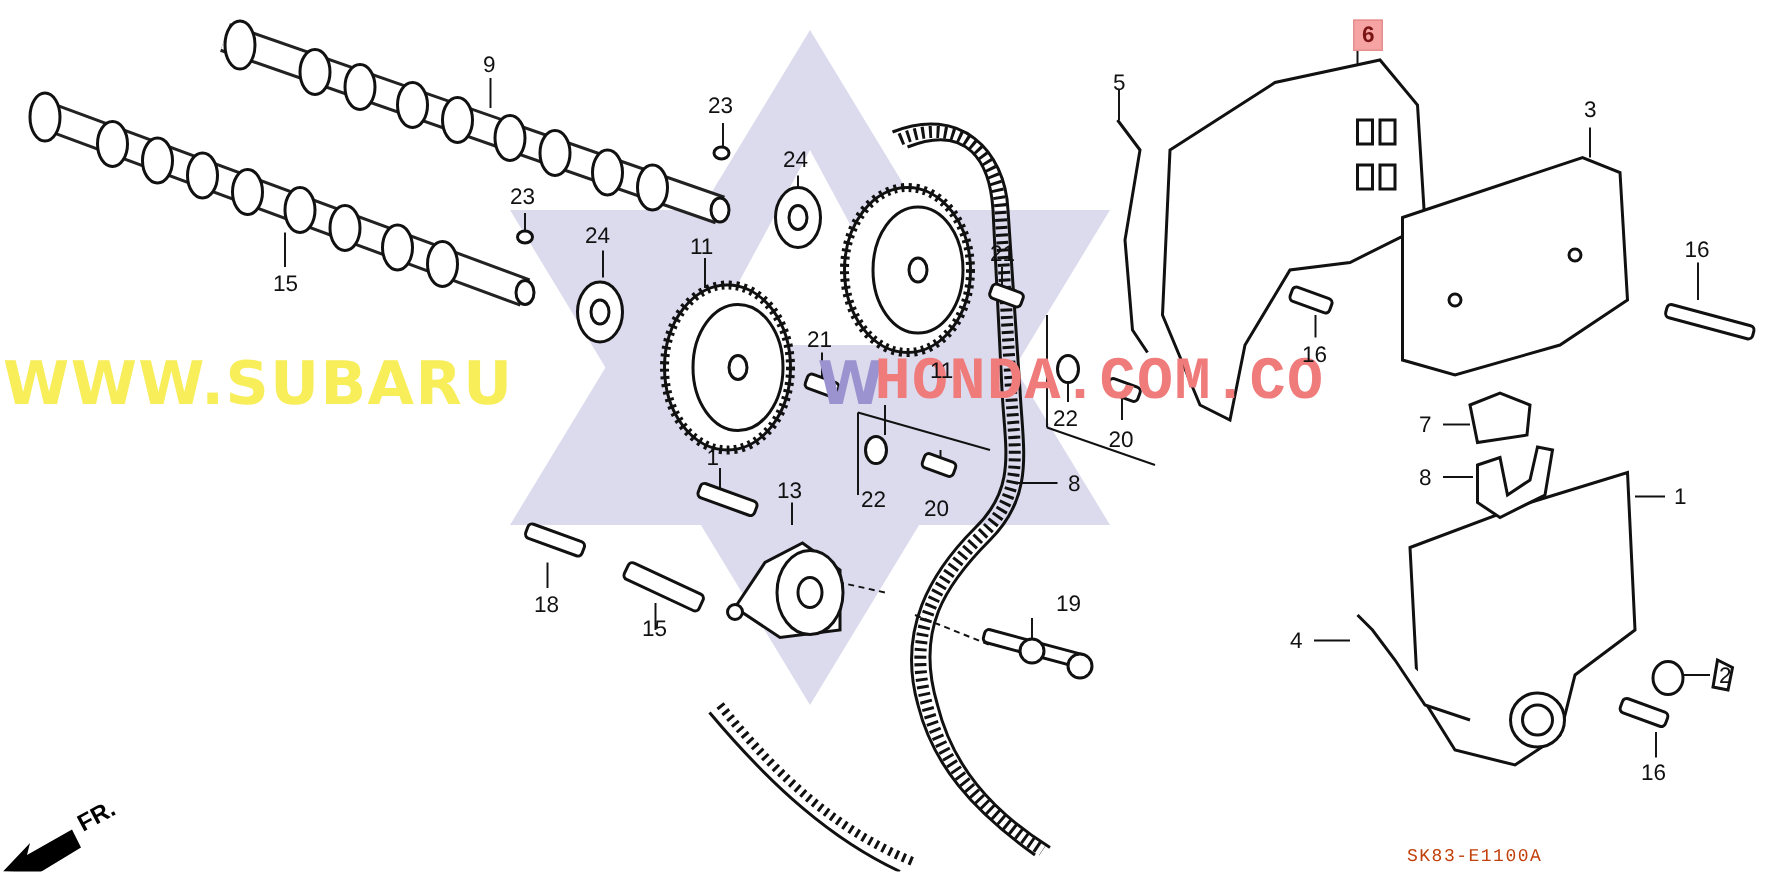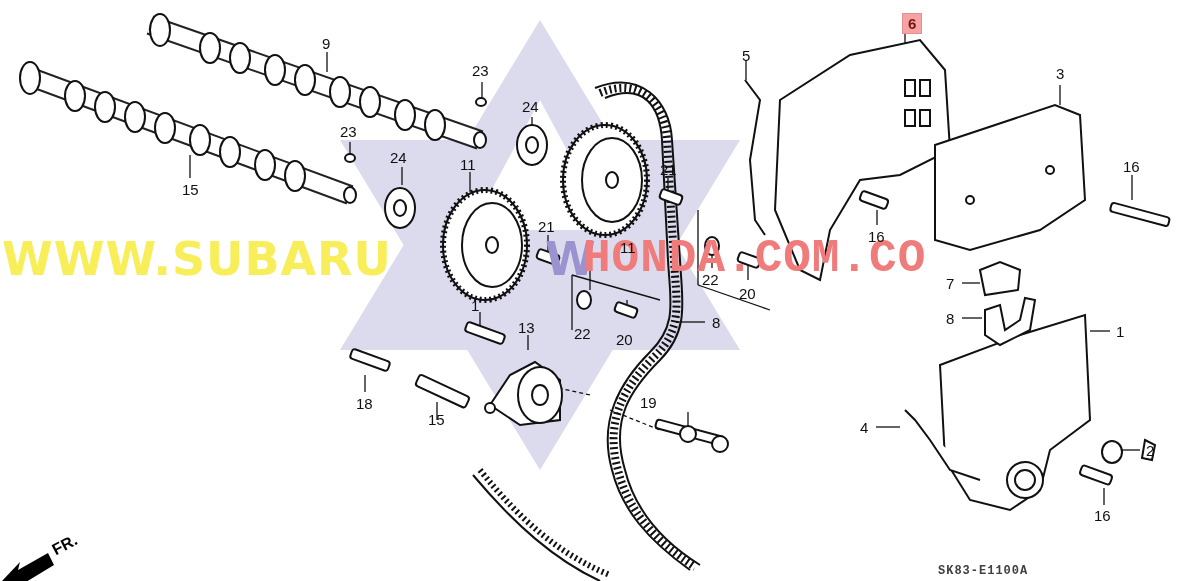--- a/index.html
+++ b/index.html
@@ -3,26 +3,26 @@
 <meta charset="utf-8">
 <style>
   html, body { margin:0; padding:0; background:#ffffff; }
   body { width:1183px; height:581px; position:relative; overflow:hidden;
          font-family:"Liberation Sans", sans-serif; }
   #diagram { position:absolute; left:0; top:0; width:1183px; height:581px; }
   .callout { position:absolute; font-family:"Liberation Sans", sans-serif;
              font-size:15px; color:#111; line-height:1; white-space:nowrap; }
   .callout.hl { background:#f5a3a3; color:#7a1414; padding:2px 5px; font-weight:bold; border:1px solid #e58f8f; }
   .wm { position:absolute; top:236px; font-family:"DejaVu Sans", sans-serif; font-weight:bold;
-        font-size:46px; letter-spacing:1px; line-height:1; white-space:nowrap; }
+        font-size:40px; letter-spacing:1px; line-height:1; white-space:nowrap; }
   .wm-yellow { color:#f7ee5a; left:2px; }
   .wm-purple { color:#9b93cf; left:545px; }
   .wm-red { color:#ef7b7b; left:583px; font-family:Liberation Mono, monospace; }
   .code { position:absolute; left:938px; top:564px; font-family:"Liberation Mono", monospace;
-          font-size:12px; font-weight:bold; color:#404040; letter-spacing:1px; }
+          font-size:12px; font-weight:normal; color:#c2410c; letter-spacing:1px; }
   .fr { position:absolute; left:52px; top:536px; font-family:"Liberation Sans", sans-serif;
         font-weight:bold; font-size:16px; color:#000; transform:rotate(-28deg); }
 </style>
 </head>
 <body>
 
 <div id="diagram">
   <svg width="1183" height="581" viewBox="0 0 1183 581">
 
     <g fill="#d9d6ec" opacity="0.9">
@@ -209,21 +209,21 @@
   <div class="callout" style="left:460px;top:157px">11</div>
   <div class="callout" style="left:620px;top:240px">11</div>
   <div class="callout" style="left:712px;top:315px">8</div>
   <div class="callout" style="left:518px;top:320px">13</div>
   <div class="callout" style="left:471px;top:298px">1</div>
   <div class="callout" style="left:428px;top:412px">15</div>
   <div class="callout" style="left:868px;top:229px">16</div>
   <div class="callout" style="left:1094px;top:508px">16</div>
   <div class="callout" style="left:1123px;top:159px">16</div>
   <div class="callout" style="left:356px;top:396px">18</div>
-  <div class="callout" style="left:640px;top:395px">19</div>
+  <div class="callout" style="left:704px;top:395px">19</div>
   <div class="callout" style="left:616px;top:332px">20</div>
   <div class="callout" style="left:739px;top:286px">20</div>
   <div class="callout" style="left:660px;top:162px">21</div>
   <div class="callout" style="left:538px;top:219px">21</div>
   <div class="callout" style="left:574px;top:326px">22</div>
   <div class="callout" style="left:702px;top:272px">22</div>
   <div class="callout" style="left:472px;top:63px">23</div>
   <div class="callout" style="left:340px;top:124px">23</div>
   <div class="callout" style="left:390px;top:150px">24</div>
   <div class="callout" style="left:522px;top:99px">24</div>

